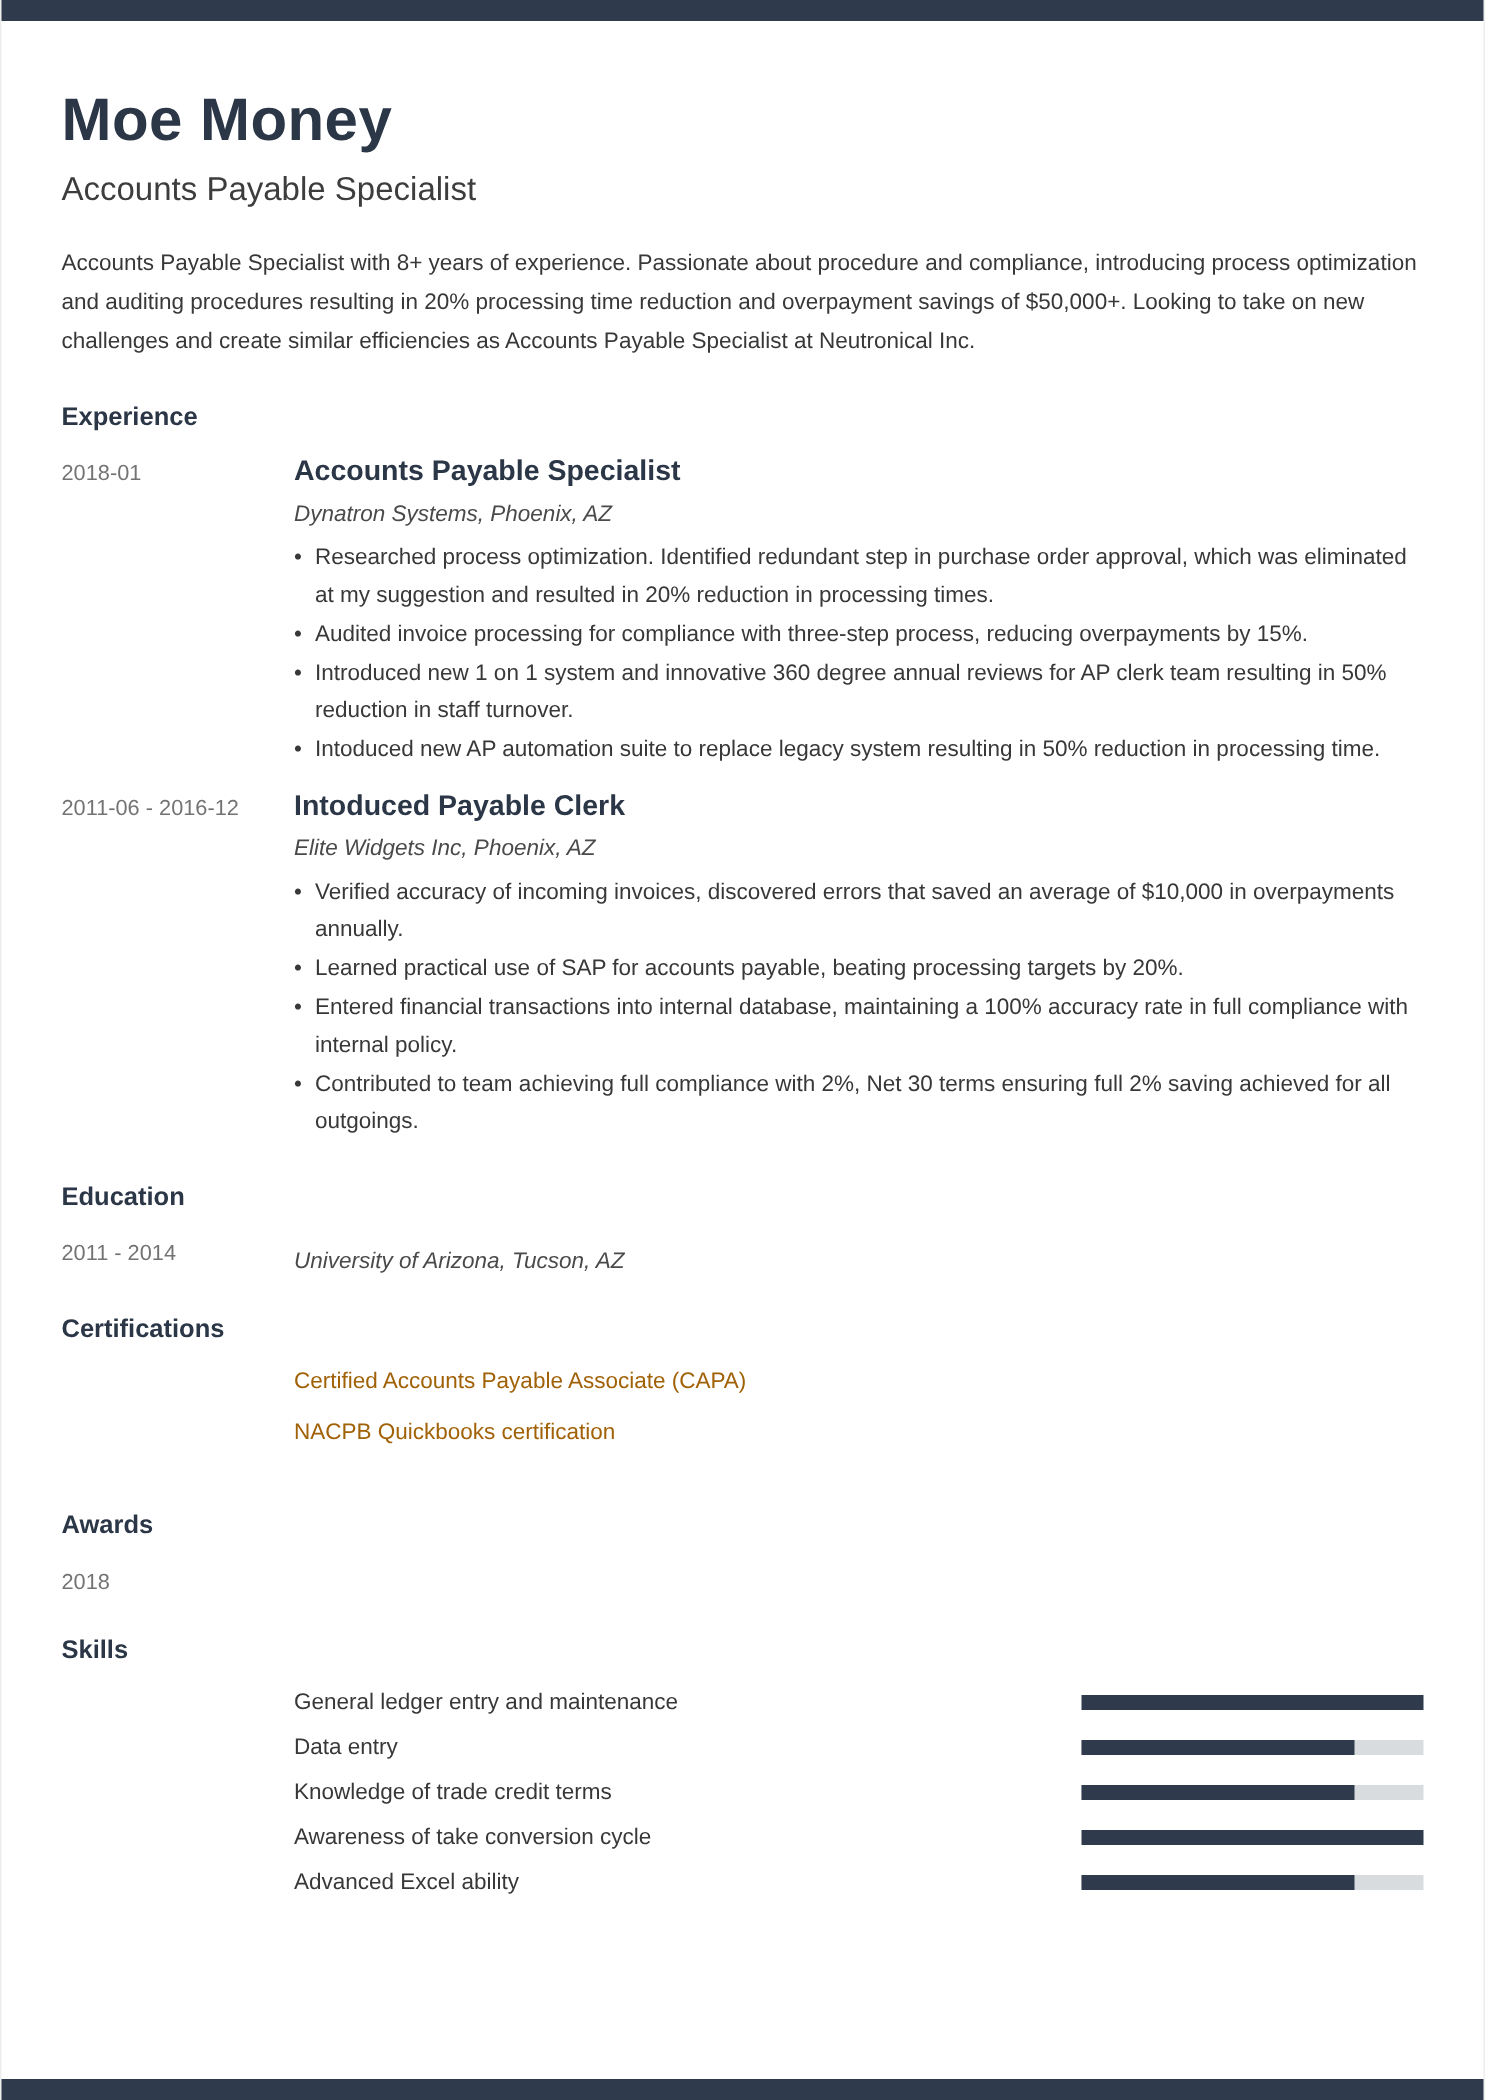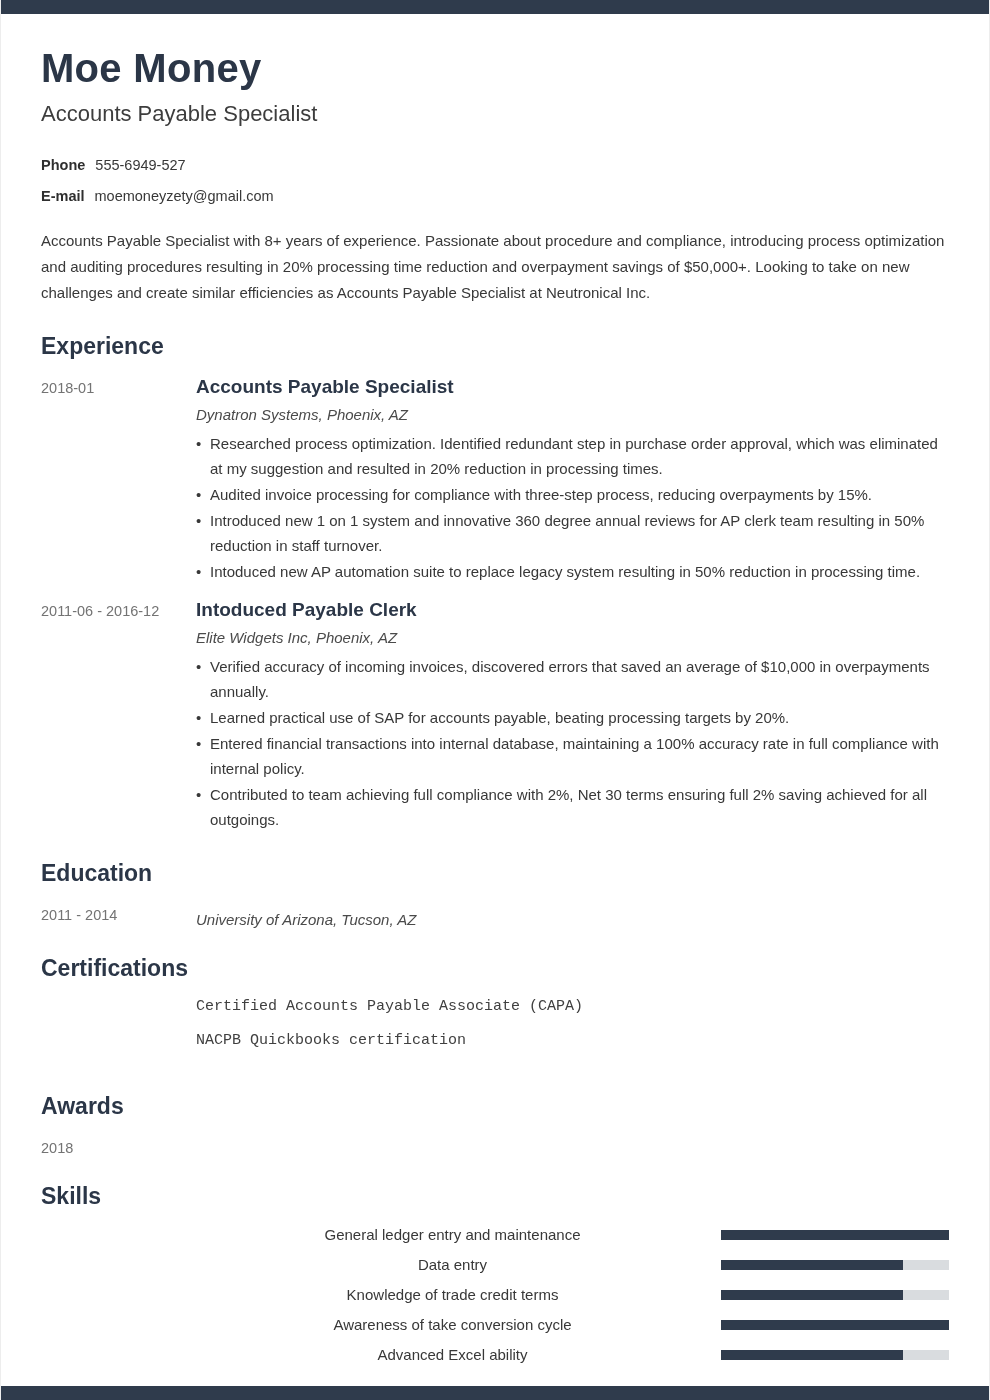--- a/index.html
+++ b/index.html
@@ -19,21 +19,21 @@
     border-right: 1px solid #ededed;
   }
   .accent-bar {
     height: 14px;
     width: 100%;
     background: #2f3b4c;
     flex-shrink: 0;
   }
   .content {
     flex: 1;
-    padding: 20px 40px 0 40px;
+    padding: 32px 40px 0 40px;
     overflow: hidden;
   }
   h1.name {
     font-size: 40px;
     font-weight: bold;
     color: #2b3647;
     letter-spacing: 0.3px;
     margin-top: 12px;
   }
   .subtitle {
@@ -53,21 +53,21 @@
     color: #2f2f2f;
   }
   .summary {
     margin-top: 24px;
     font-size: 15px;
     line-height: 26px;
     color: #383838;
     max-width: 910px;
   }
   h2.section-heading {
-    font-size: 23px;
+    font-size: 17px;
     font-weight: bold;
     color: #2b3647;
     margin-top: 27px;
     margin-bottom: 16px;
   }
   .row {
     display: flex;
     align-items: flex-start;
   }
   .date-col {
@@ -103,34 +103,32 @@
   }
   ul.bullets li::before {
     content: "\2022";
     position: absolute;
     left: 0;
     color: #383838;
   }
   .job { margin-bottom: 14px; }
   .cert-item {
     font-size: 15px;
-    color: #404040;
+    color: #a16207;
     margin-bottom: 17px;
-    font-family: Liberation Mono, monospace;
   }
   .award-text {
     font-size: 15px;
     color: #383838;
     padding-top: 4px;
   }
   .skill-row {
     display: flex;
     align-items: center;
     margin-bottom: 13px;
-    text-align: center;
   }
   .skill-label {
     flex: 1;
     font-size: 15px;
     color: #383838;
     padding-right: 12px;
     white-space: nowrap;
   }
   .skill-track {
     width: 228px;
@@ -149,28 +147,20 @@
 <body>
 
 <div class="page">
   <div class="accent-bar"></div>
 
   <div class="content">
 
     <h1 class="name">Moe Money</h1>
     <div class="subtitle">Accounts Payable Specialist</div>
 
-    <div class="contact-block">
-      <div class="contact-row">
-        <span class="label">Phone</span><span>555-6949-527</span>
-      </div>
-      <div class="contact-row">
-        <span class="label">E-mail</span><span>moemoneyzety@gmail.com</span>
-      </div>
-    </div>
 
     <p class="summary">Accounts Payable Specialist with 8+ years of experience. Passionate about procedure and compliance, introducing process optimization and auditing procedures resulting in 20% processing time reduction and overpayment savings of $50,000+. Looking to take on new challenges and create similar efficiencies as Accounts Payable Specialist at Neutronical Inc.</p>
 
     <h2 class="section-heading">Experience</h2>
 
     <div class="row job">
       <div class="date-col">2018-01</div>
       <div class="main-col">
         <h3 class="entry-title">Accounts Payable Specialist</h3>
         <div class="entry-sub">Dynatron Systems, Phoenix, AZ</div>

